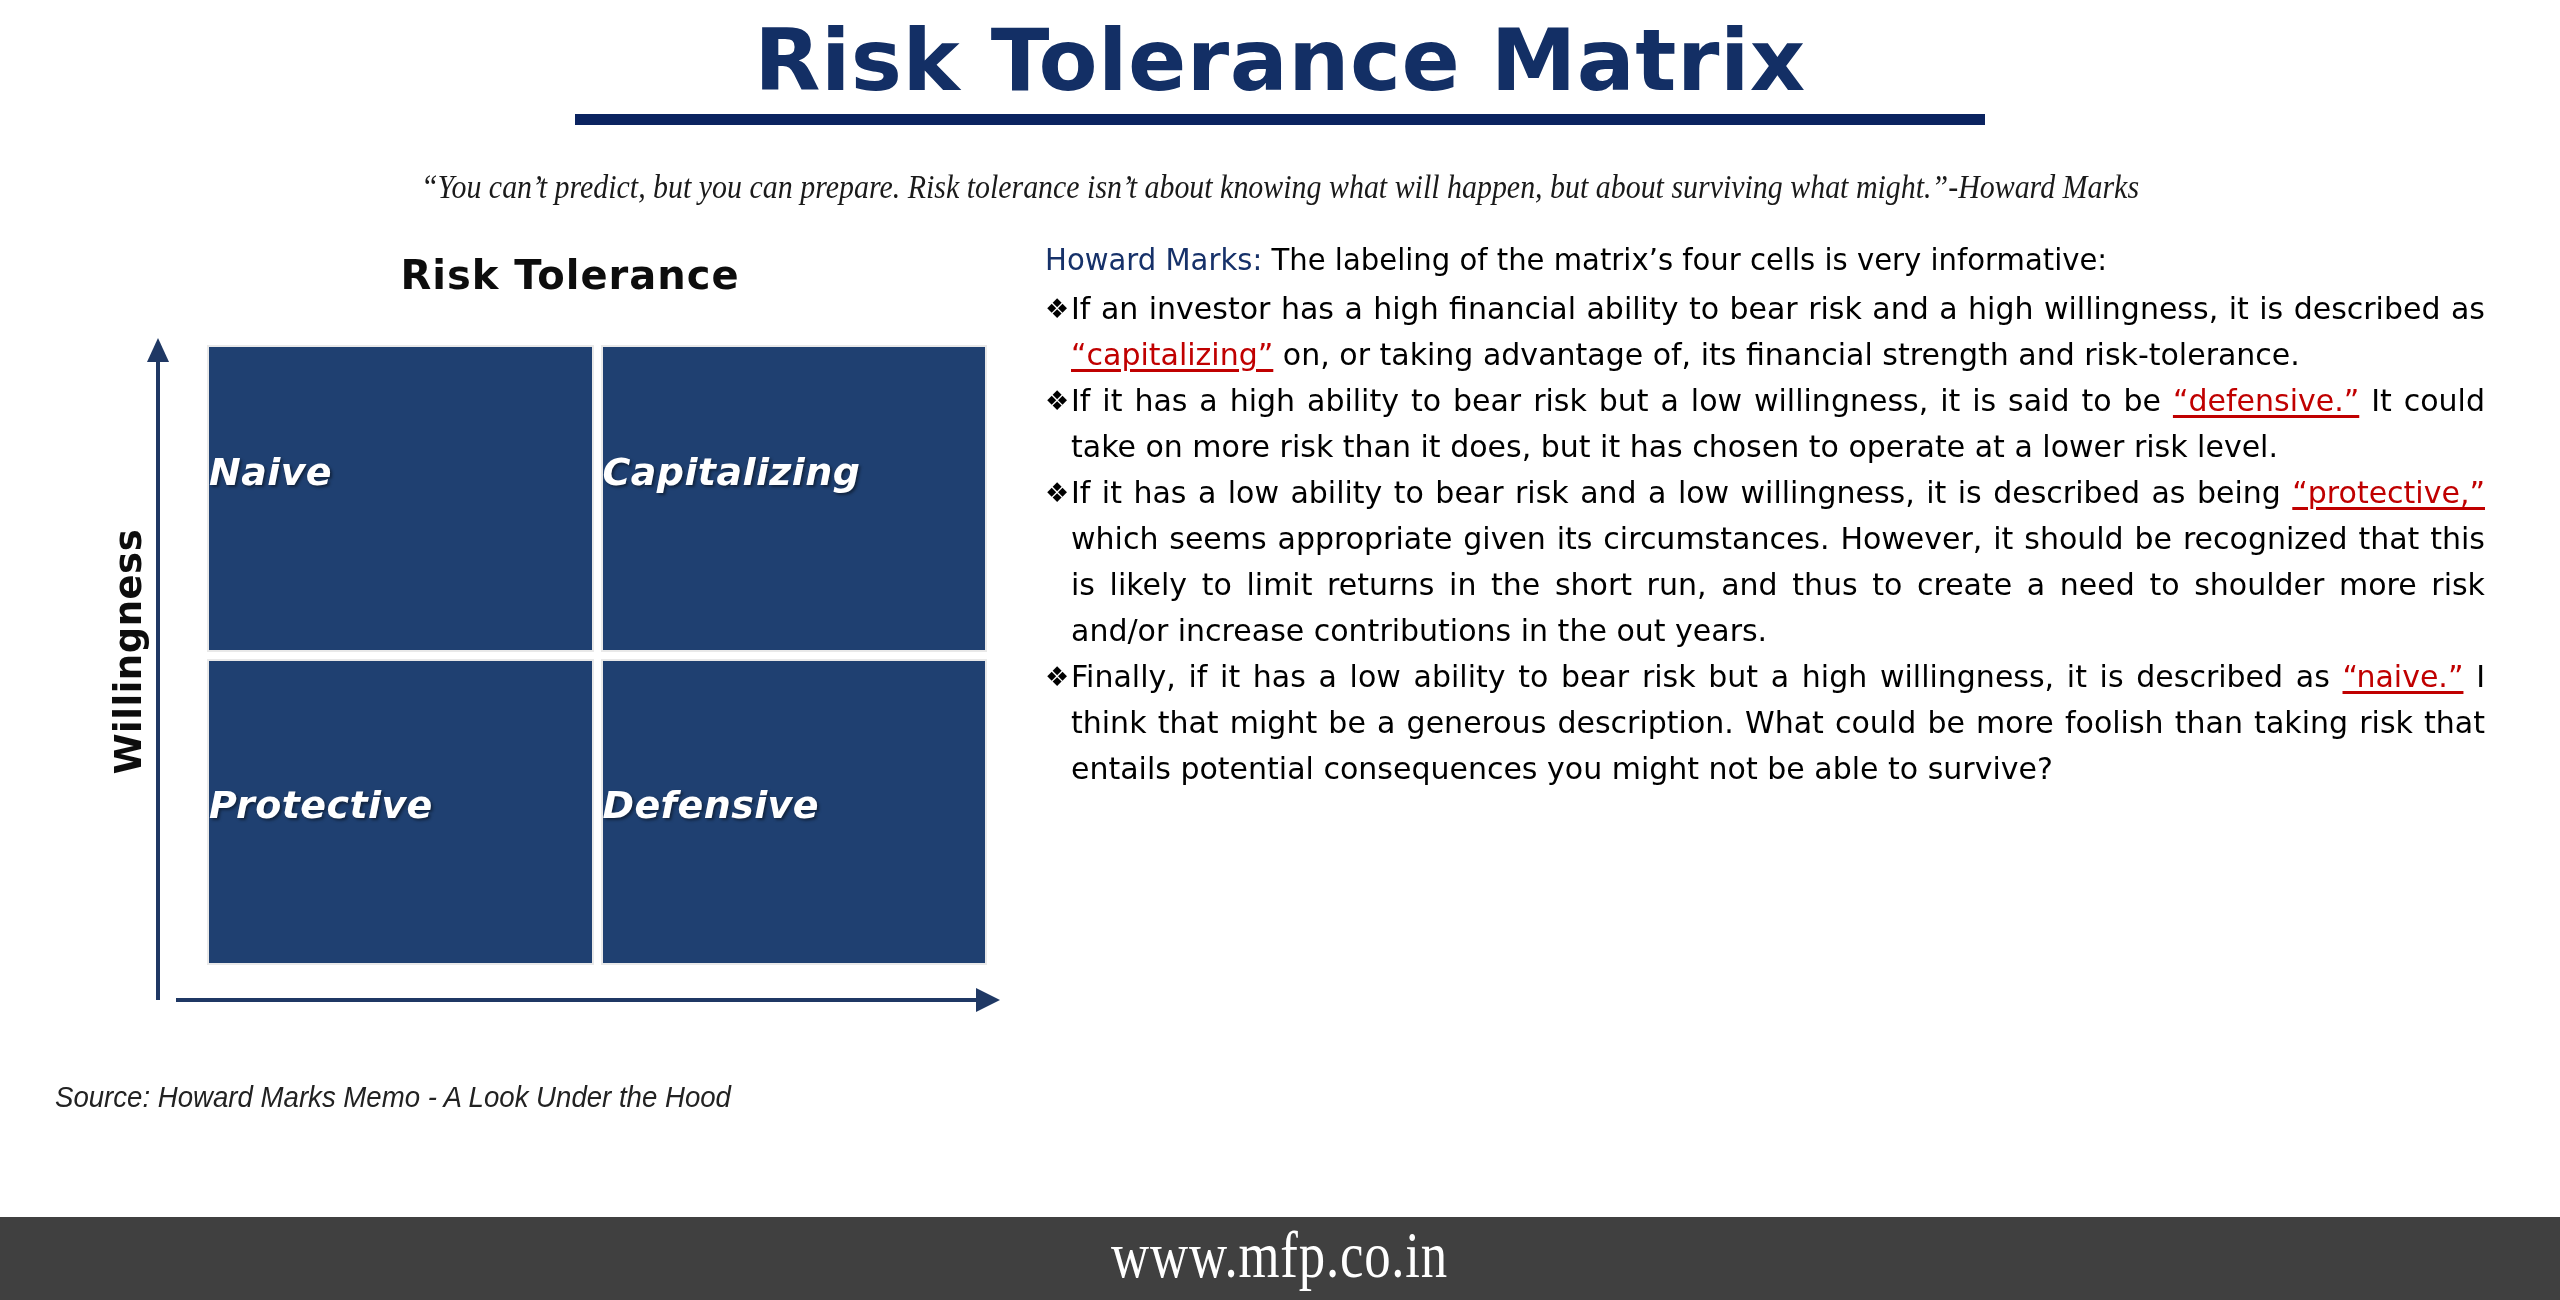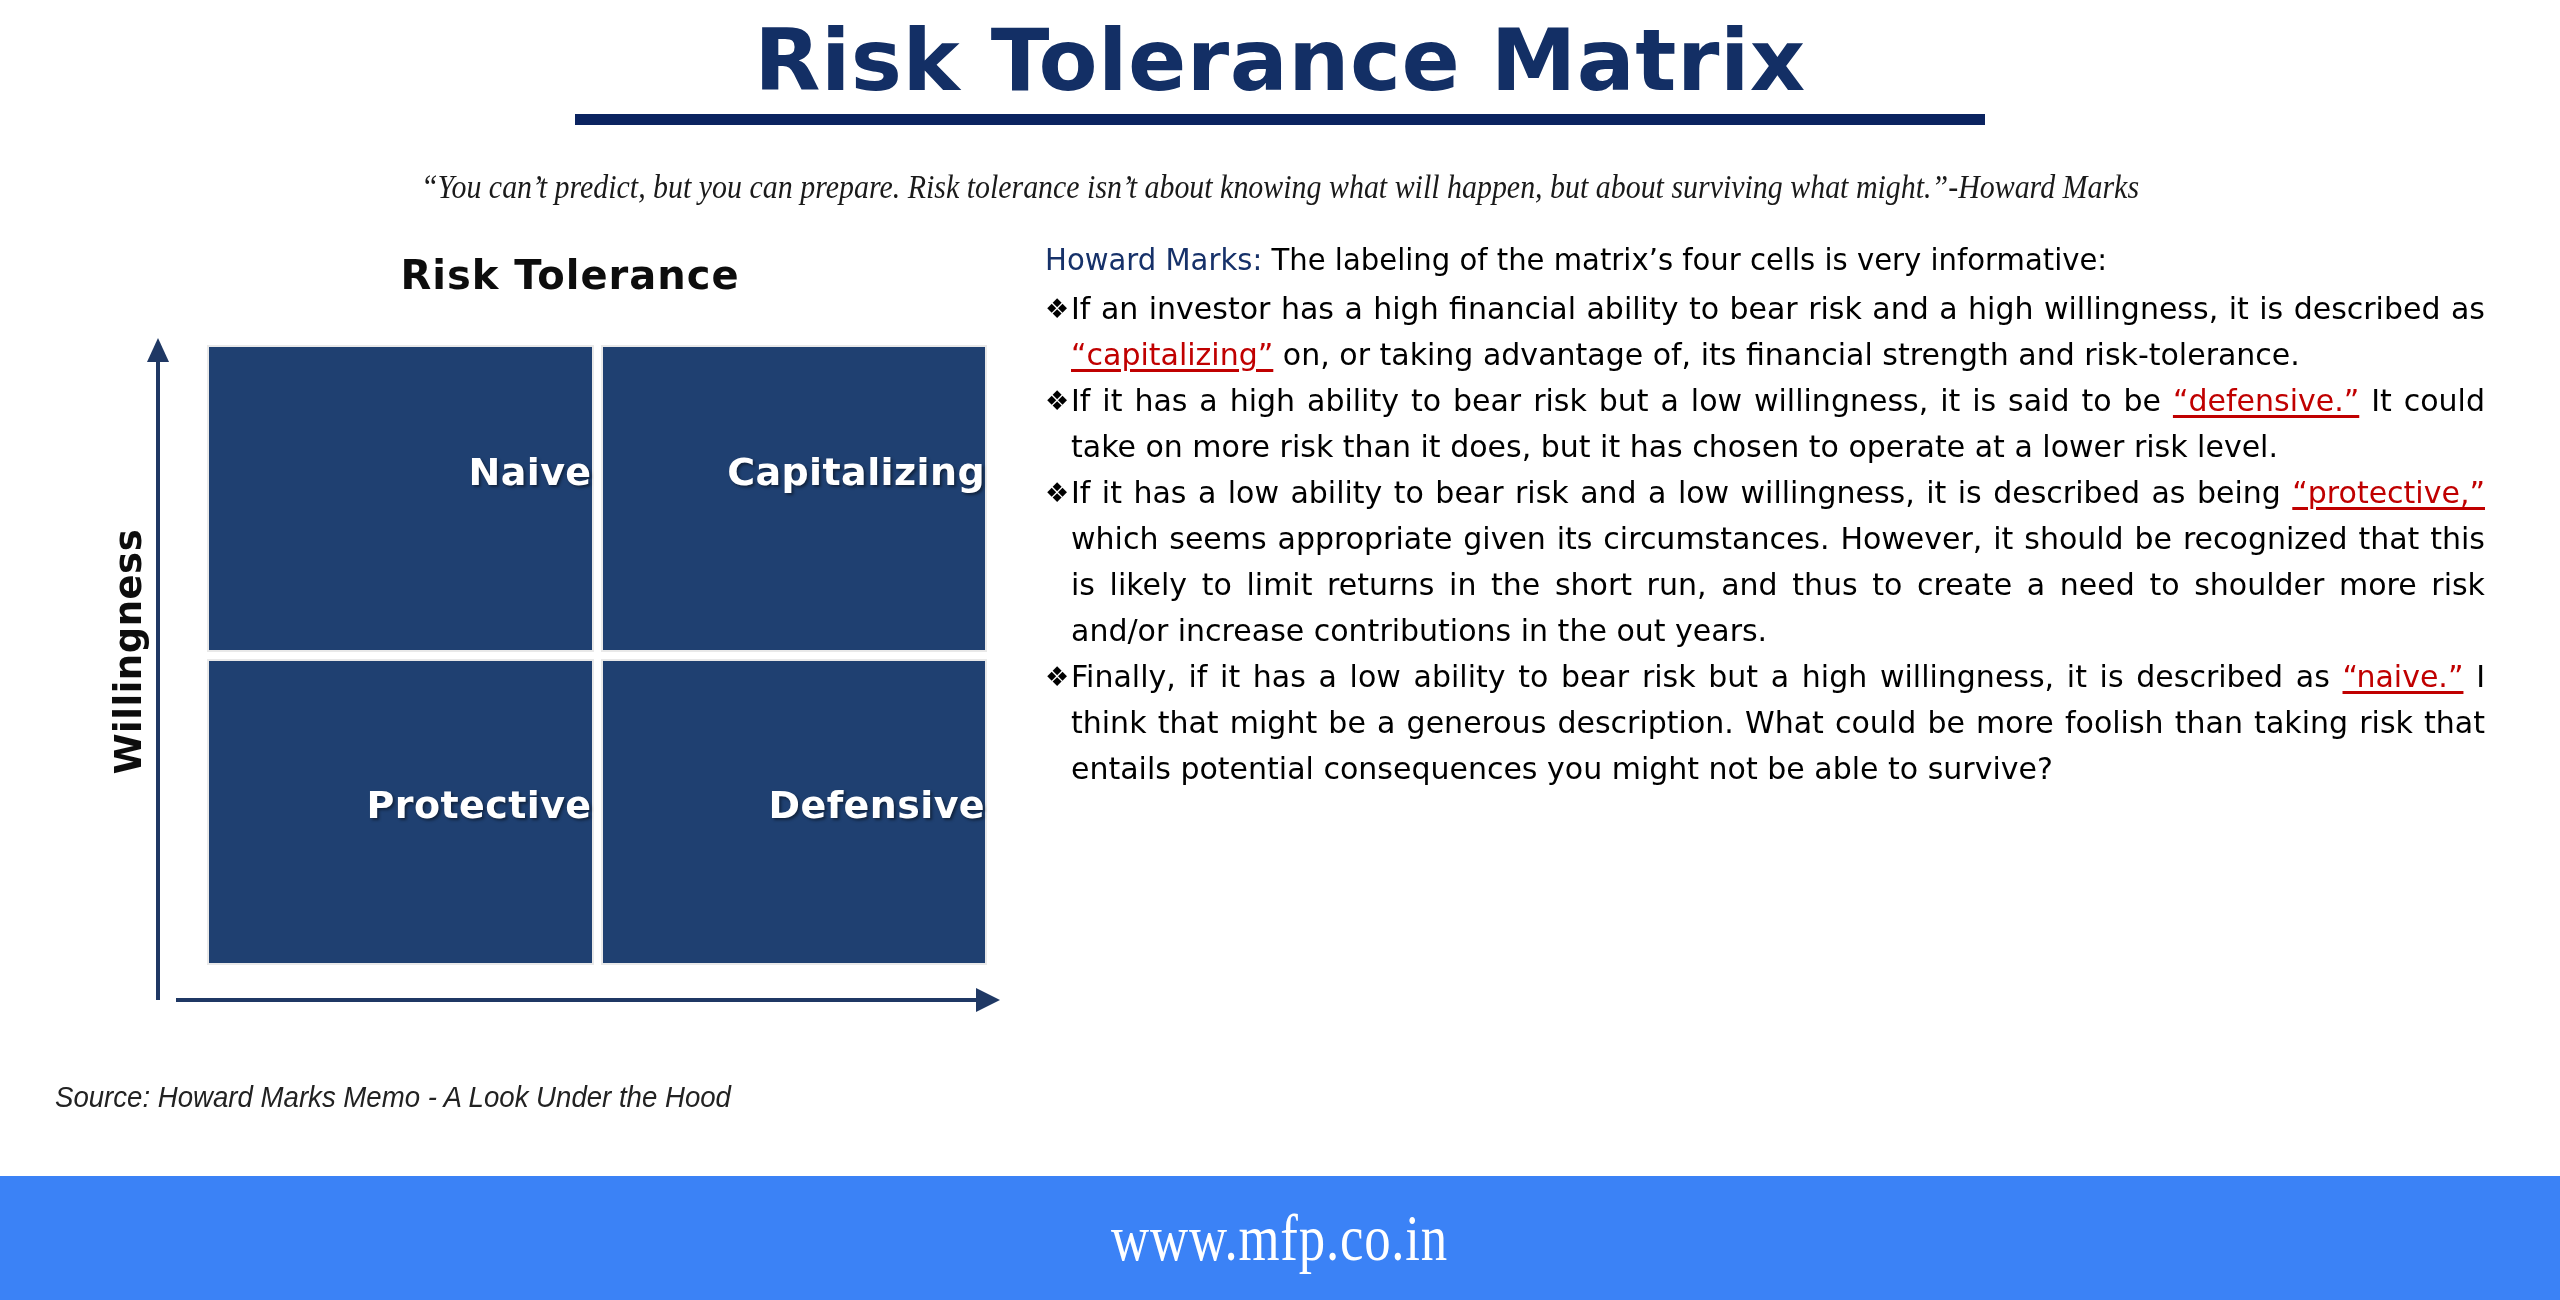--- a/index.html
+++ b/index.html
@@ -149,23 +149,24 @@
     display: grid;
     grid-template-columns: 1fr 1fr;
     grid-template-rows: 1fr 1fr;
     gap: 7px;
   }
   .quadrant {
     background: #1F4071;
     border: 2px solid #e9e9e9;
     display: flex;
     align-items: center;
-    justify-content: flex-end;
+    justify-content: flex-start;
     box-sizing: border-box;
     position: relative;
+    font-style: italic;
   }
   .quadrant .q-label {
     color: #ffffff;
     font-family: "DejaVu Sans", sans-serif;
     font-weight: bold;
     font-size: 38px;
     text-shadow: 2px 2px 3px rgba(0,0,0,0.45);
     letter-spacing: 0.4px;
   }
   .q-top-left  .q-label { margin-top: -52px; }
@@ -232,24 +233,24 @@
     text-underline-offset: 4px;
     text-decoration-thickness: 3px;
   }
 
   
   #footer-bar {
     position: absolute;
     left: 0;
     bottom: 0;
     width: 2560px;
-    height: 124px;
-    background: #3b82f6;
+    height: 83px;
+    background: #404040;
     display: flex;
-    align-items: center;
+    align-items: flex-start;
     justify-content: center;
   }
   #footer-url {
     color: #ffffff;
     font-family: "Liberation Serif", serif;
     font-size: 66px;
     letter-spacing: 1px;
     transform: scaleX(0.8);
   }
 </style>

